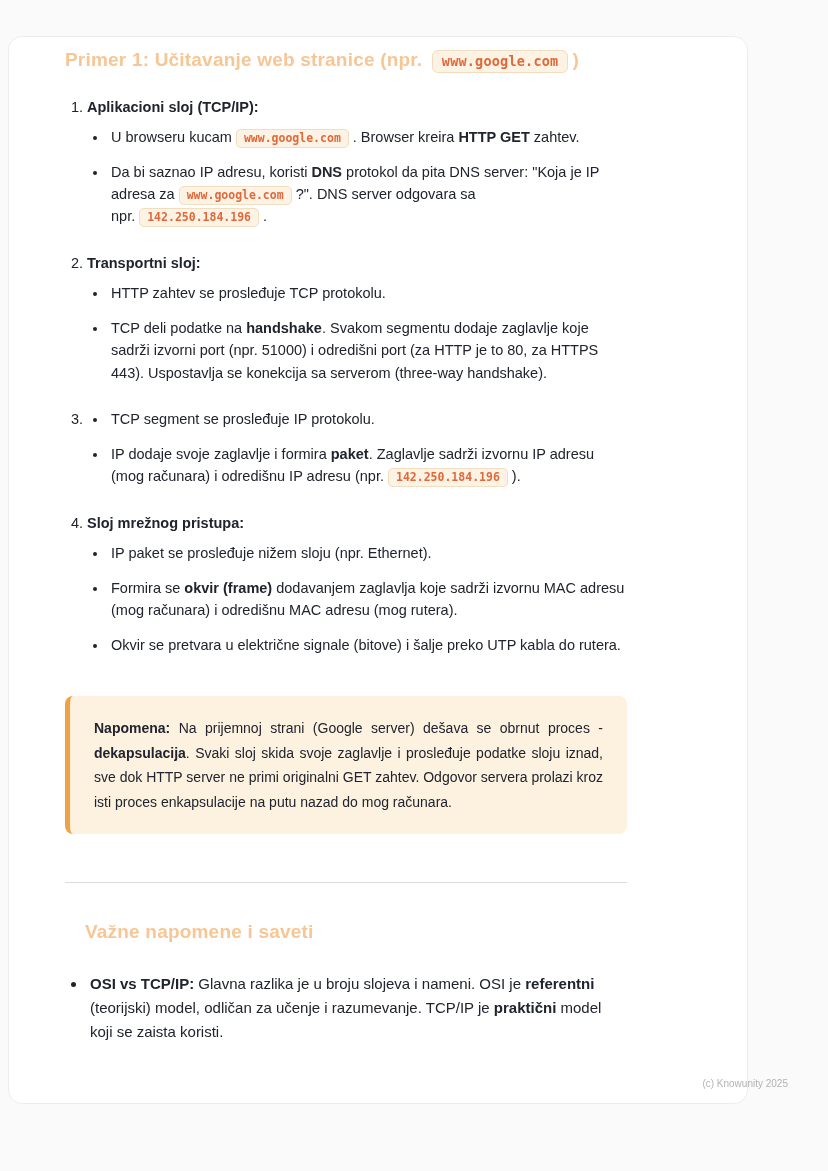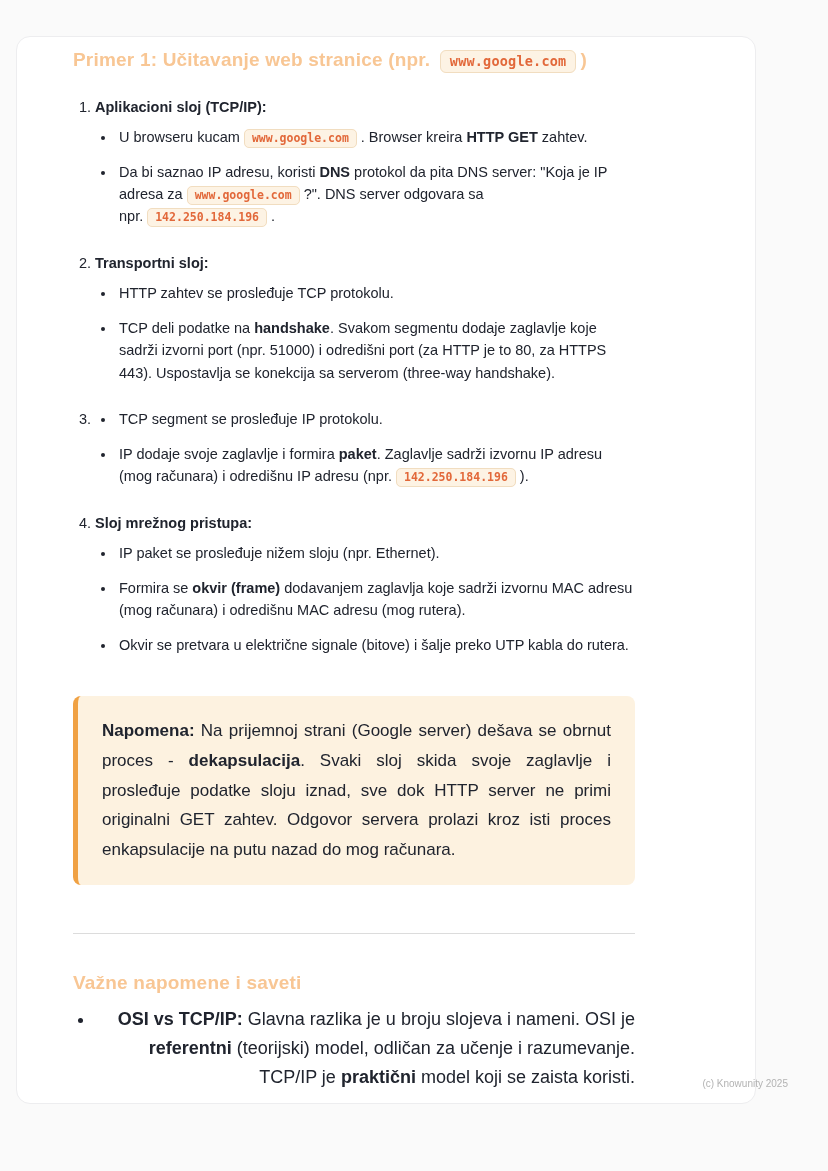--- a/index.html
+++ b/index.html
@@ -6,21 +6,21 @@
   html, body { width: 828px; height: 1171px; }
   body {
     background: #fafafa;
     font-family: "Liberation Sans", sans-serif;
     color: var(--body-text, #20242e);
     position: relative;
     overflow: hidden;
   }
   .card {
     position: absolute;
-    left: 16px; top: 36px;
+    left: 8px; top: 36px;
     width: 740px; height: 1068px;
     background: #ffffff;
     border: 1px solid #ededef;
     border-radius: 14px;
     padding: 10px 120px 0 56px;
     overflow: hidden;
   }
   .section-heading {
     color: var(--heading, #f8c694);
     font-size: 19px;
@@ -61,37 +61,36 @@
     padding-left: 21px;
     margin-top: 8px;
   }
   .sub > li { margin-bottom: 12px; padding-left: 3px; }
   .callout {
     margin-top: 40px;
     background: var(--callout-bg, #fdf2e0);
     border-left: 5px solid var(--accent, #f0a143);
     border-radius: 8px;
     padding: 20px 24px;
-    font-size: 17px;
+    font-size: 14px;
     line-height: 1.75;
     text-align: justify;
   }
   .divider {
     margin-top: 48px;
     border: none;
     border-top: 1px solid var(--divider, #dcdcdc);
   }
-  .tips-heading { margin-top: 36px; }
+  .tips-heading { margin-top: 36px; margin-left: 20px; }
   .tips {
-    margin-top: 9px;
+    margin-top: 26px;
     padding-left: 22px;
     list-style: disc;
-    font-size: 18px;
+    font-size: 15px;
     line-height: 1.6;
-    text-align: right;
   }
   .tips > li { padding-left: 3px; }
   .footer {
     position: absolute;
     right: 40px;
     top: 1078px;
     font-size: 10px;
     color: var(--footer-text, #b3b3b3);
     text-align: right;
   }

